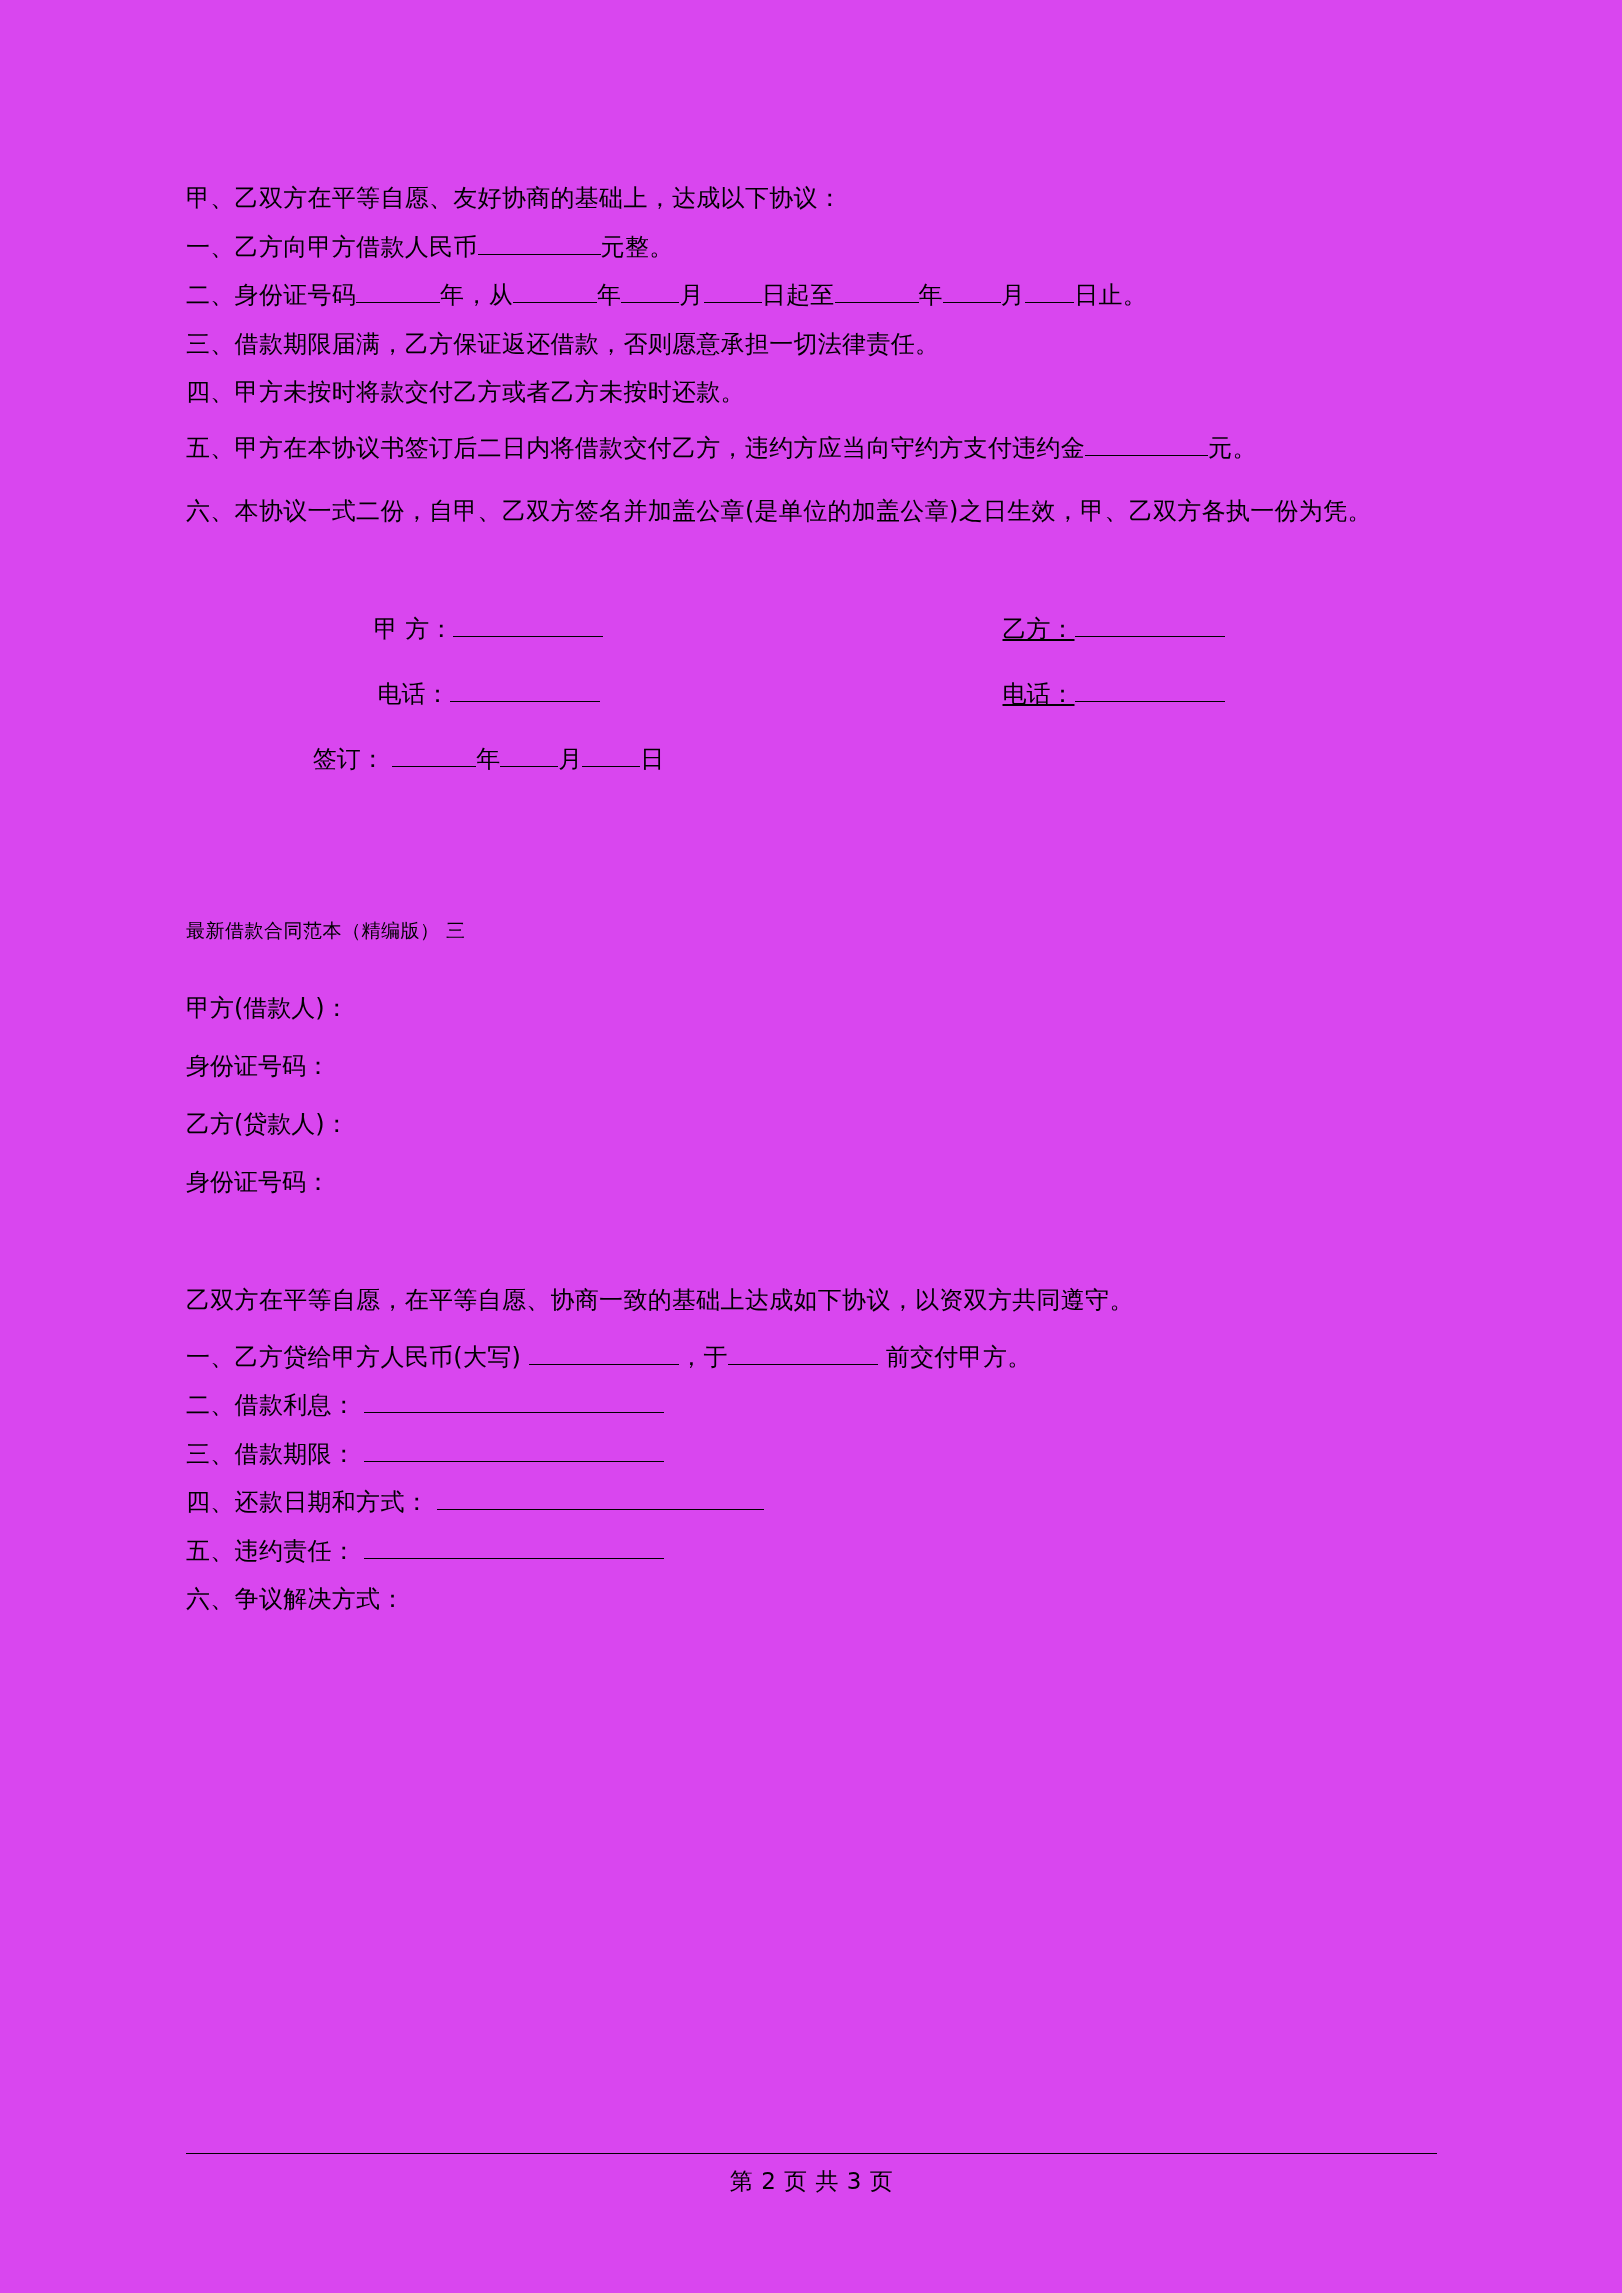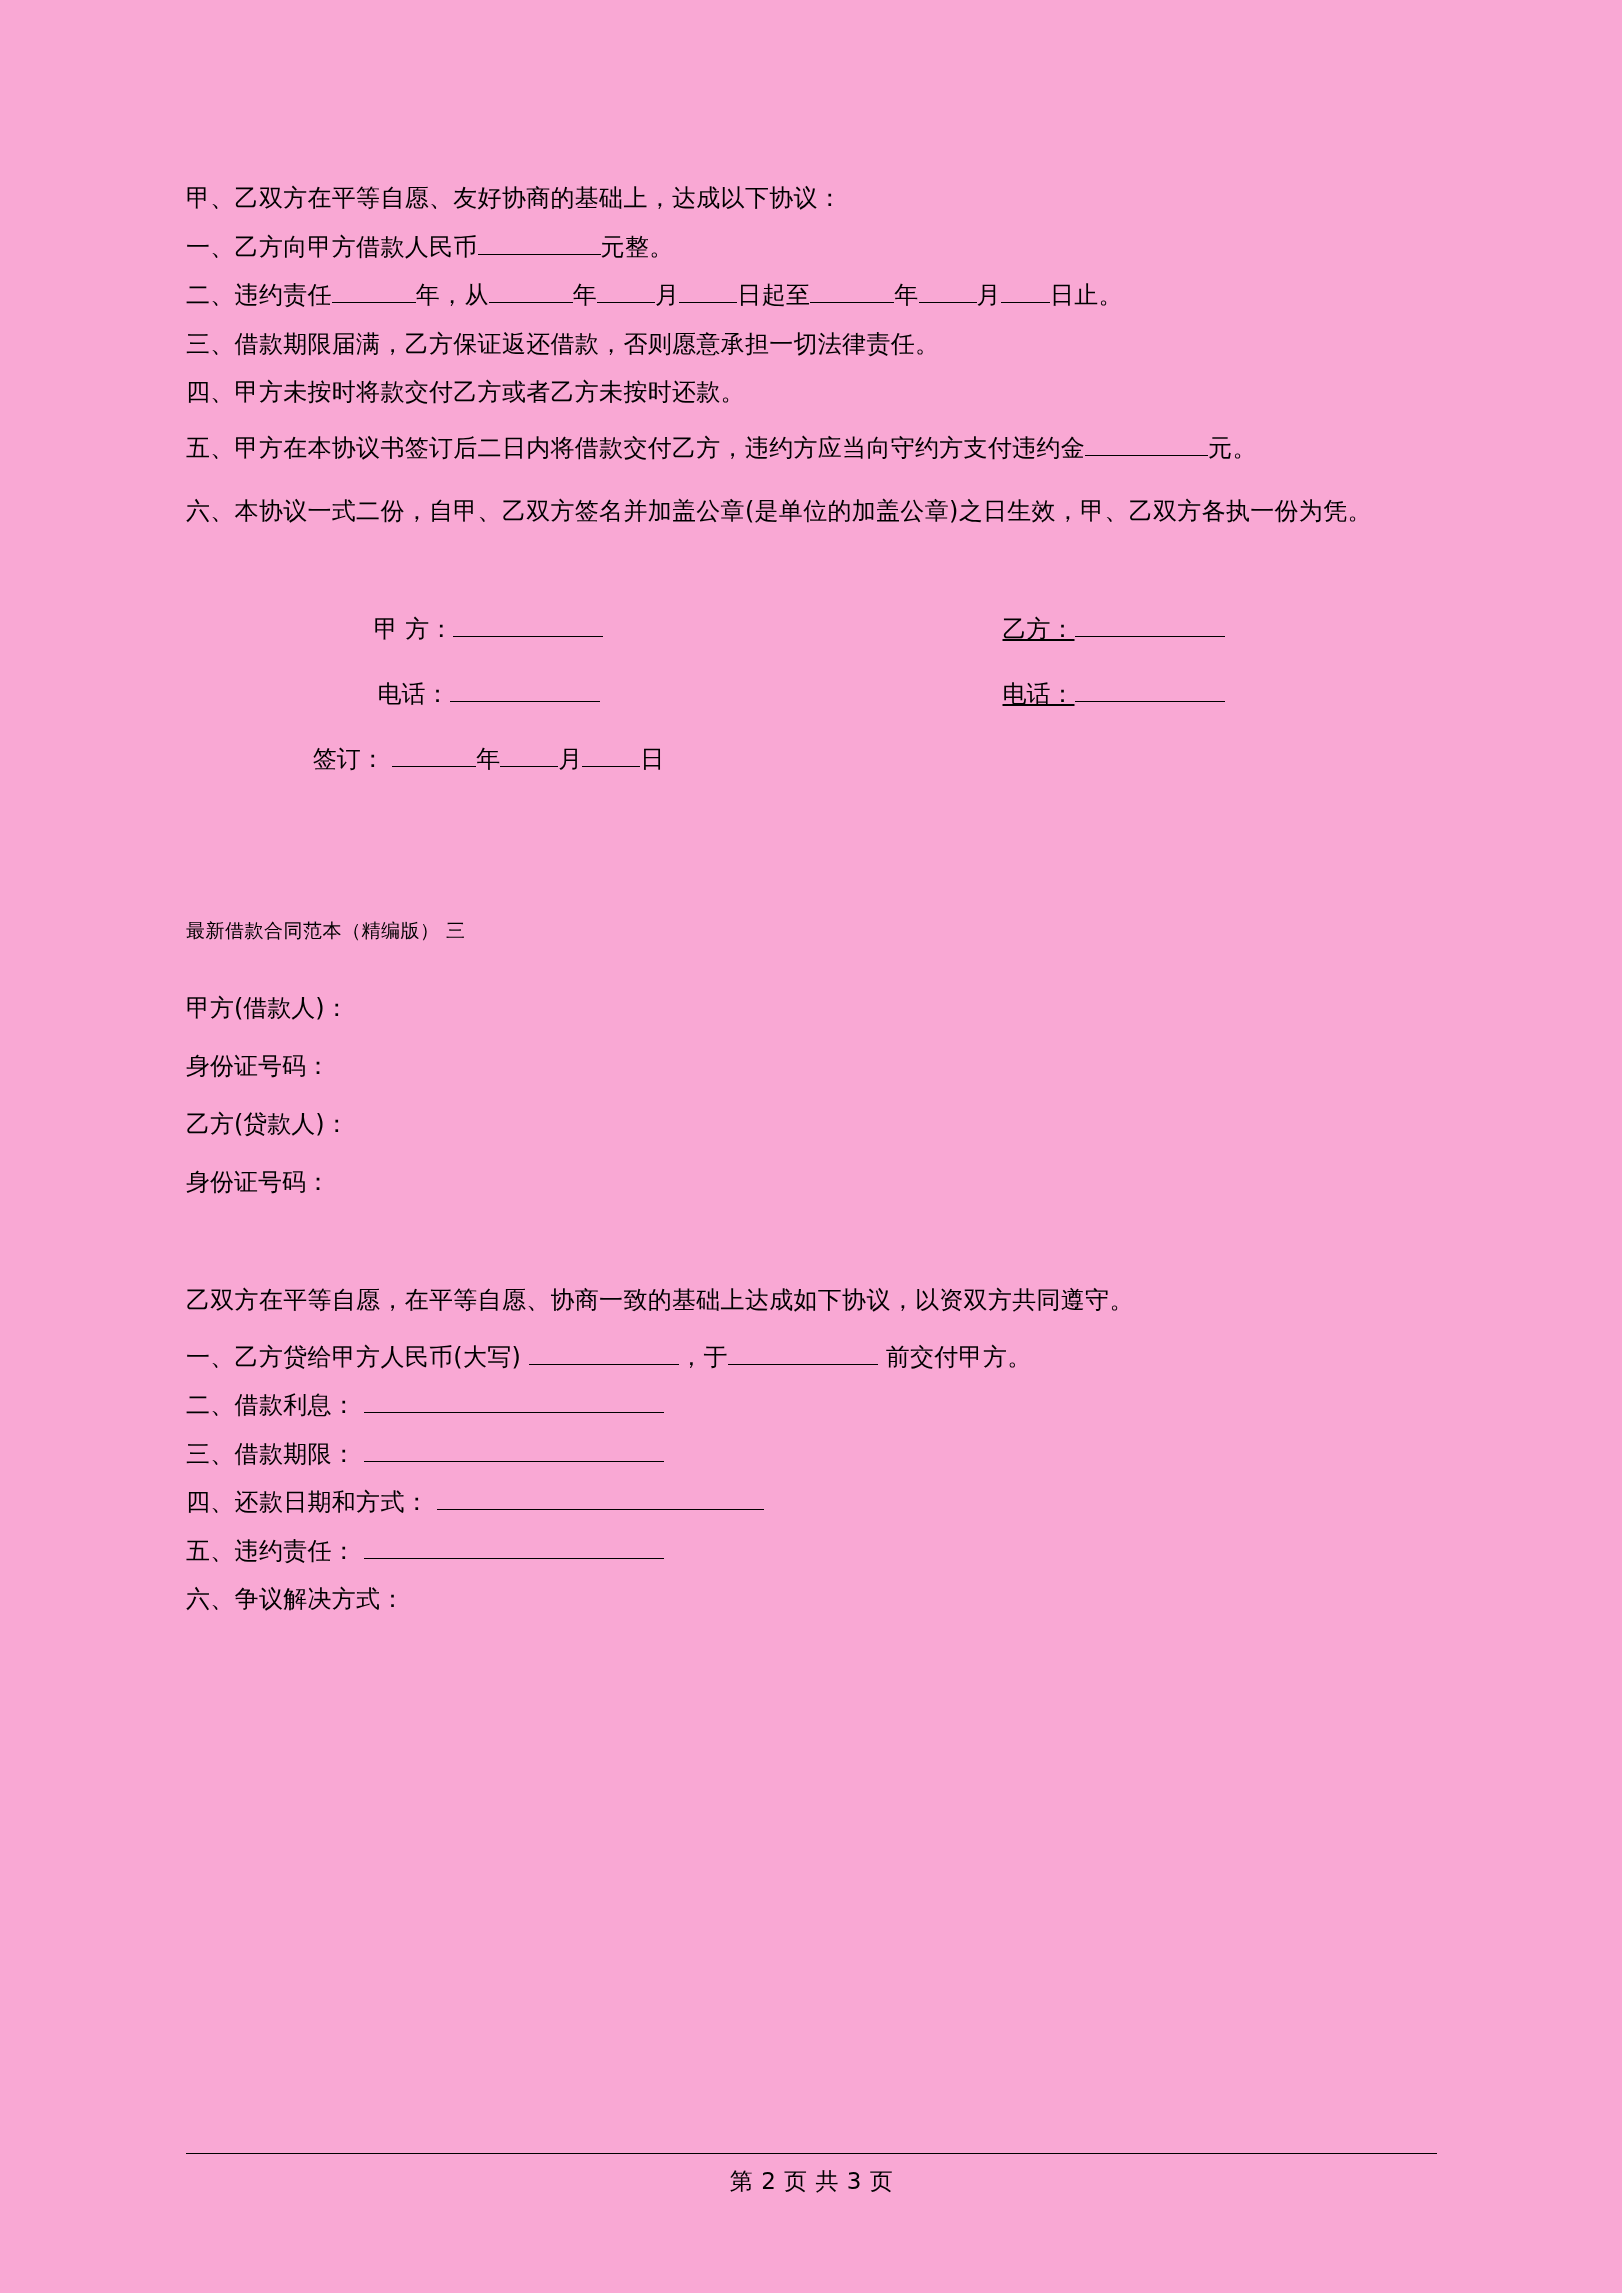--- a/index.html
+++ b/index.html
@@ -9,21 +9,21 @@
   }
   body {
     font-family: "DejaVu Sans", "Liberation Sans", sans-serif;
     color: #000000;
   }
   .page {
     position: relative;
     width: 1623px;
     height: 2294px;
     box-sizing: border-box;
-    background: #f9a8d4;
+    background: #d946ef;
     overflow: hidden;
   }
   .content {
     position: absolute;
     left: 186px;
     top: 186px;
     width: 1250px;
   }
   .para {
     font-size: 24px;
@@ -101,21 +101,21 @@
 
     <p class="para">
       <span>甲、乙双方在平等自愿、友好协商的基础上，达成以下协议：</span>
     </p>
 
     <p class="para">
       <span>一、乙方向甲方借款人民币</span><span class="blank b-lg"></span><span>元整。</span>
     </p>
 
     <p class="para">
-      <span>二、违约责任</span><span class="blank b-md"></span><span>年，从</span><span class="blank b-md"></span><span>年</span><span class="blank b-sm"></span><span>月</span><span class="blank b-sm"></span><span>日起至</span><span class="blank b-md"></span><span>年</span><span class="blank b-sm"></span><span>月</span><span class="blank b-xs"></span><span>日止。</span>
+      <span>二、身份证号码</span><span class="blank b-md"></span><span>年，从</span><span class="blank b-md"></span><span>年</span><span class="blank b-sm"></span><span>月</span><span class="blank b-sm"></span><span>日起至</span><span class="blank b-md"></span><span>年</span><span class="blank b-sm"></span><span>月</span><span class="blank b-xs"></span><span>日止。</span>
     </p>
 
     <p class="para">
       <span>三、借款期限届满，乙方保证返还借款，否则愿意承担一切法律责任。</span>
     </p>
 
     <p class="para">
       <span>四、甲方未按时将款交付乙方或者乙方未按时还款。</span>
     </p>
 

